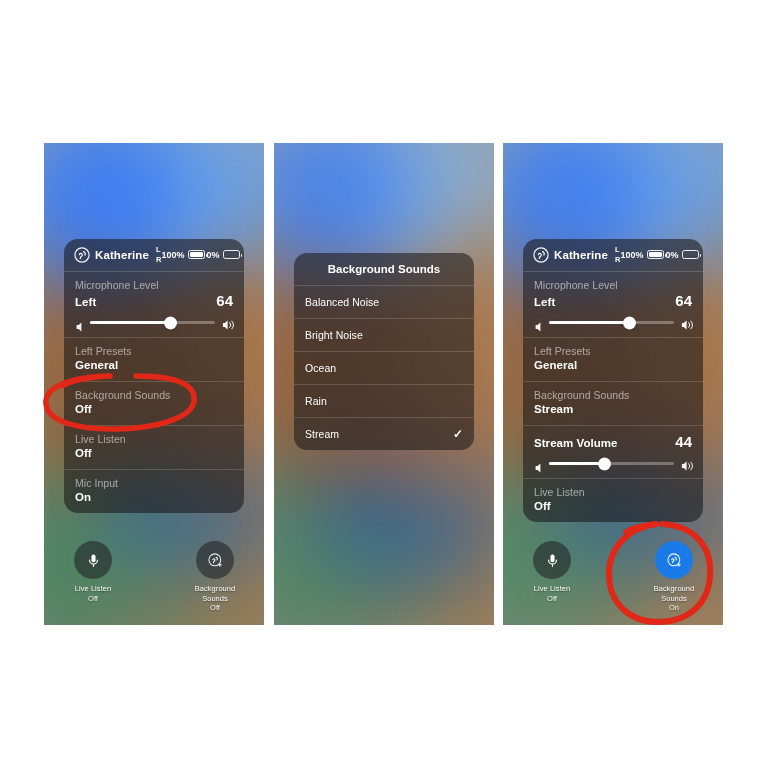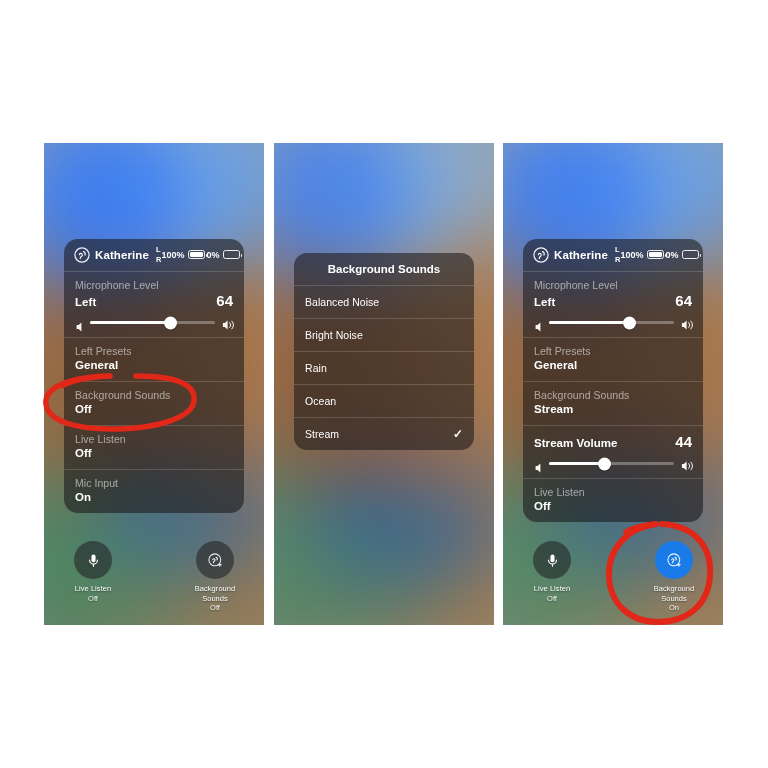--- a/index.html
+++ b/index.html
@@ -409,24 +409,24 @@
     <div class="menu">
       <div class="menu-title">Background Sounds</div>
 
       <div class="menu-item">
         <span>Balanced Noise</span>
       </div>
       <div class="menu-item">
         <span>Bright Noise</span>
       </div>
       <div class="menu-item">
+        <span>Ocean</span>
+      </div>
+      <div class="menu-item">
         <span>Rain</span>
-      </div>
-      <div class="menu-item">
-        <span>Ocean</span>
       </div>
       <div class="menu-item">
         <span>Stream</span>
         <span class="check">✓</span>
       </div>
     </div>
   </div>
 
   <div class="phone" id="phone-3">
     <div class="wallpaper v3"></div>

